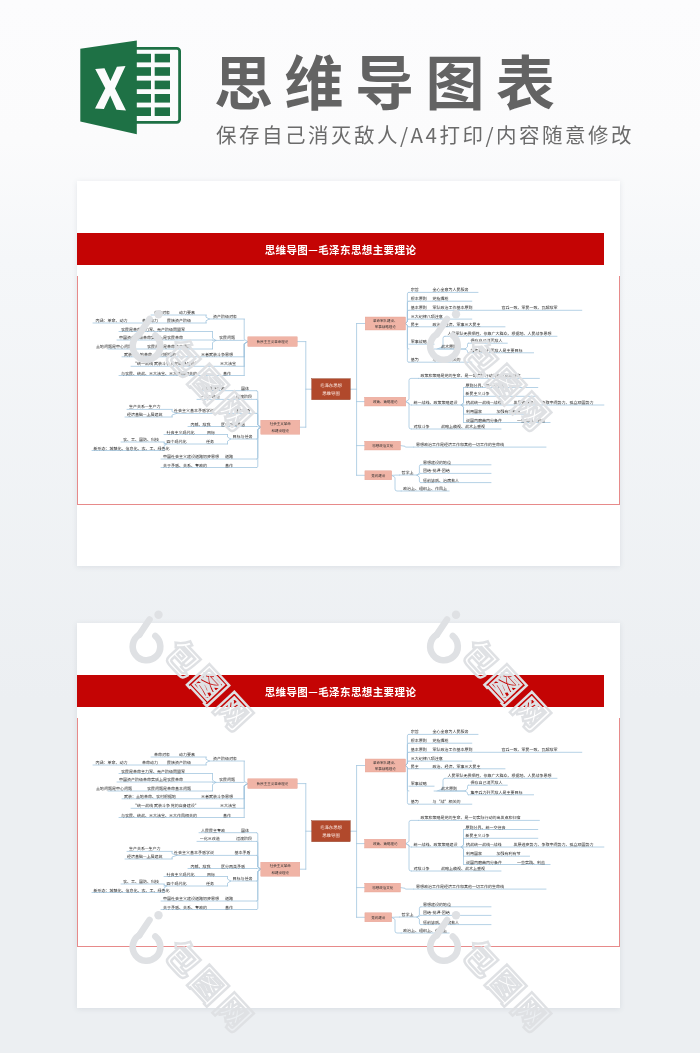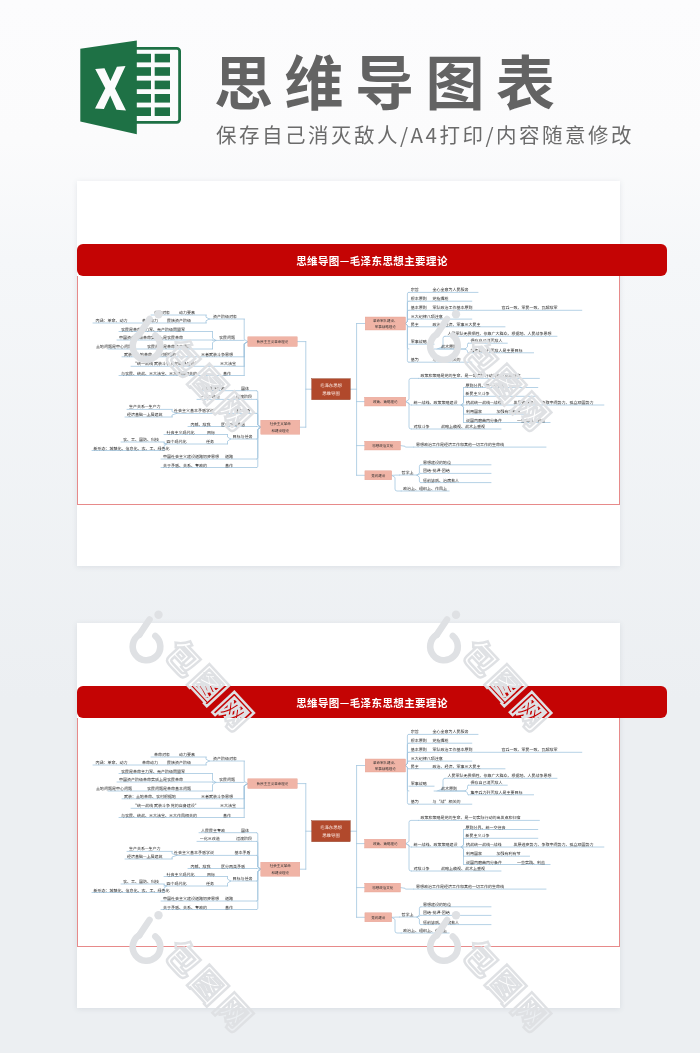--- a/index.html
+++ b/index.html
@@ -12,21 +12,21 @@
   .h-title{position:absolute;left:214px;top:48px;font-size:59px;line-height:64px;
            font-weight:700;color:#636363;letter-spacing:11.5px;white-space:nowrap;
            font-family:"Noto Sans CJK SC","Liberation Sans",sans-serif;}
   .h-sub{position:absolute;left:216px;top:121px;font-size:20.5px;line-height:26px;
          color:#6b6b6b;letter-spacing:2.5px;white-space:nowrap;
          font-family:"Noto Sans CJK SC","Liberation Sans",sans-serif;}
   .card{position:absolute;left:77px;width:543px;height:385px;background:#fff;
         box-shadow:0 1px 5px rgba(110,125,140,.16);}
   .card-a{top:181px;}
   .card-b{top:623px;}
-  .bar{position:absolute;left:0;top:63px;width:590px;height:32px;background:#c40404;border-radius:6px;}
+  .bar{position:absolute;left:0;top:52px;width:527px;height:32px;background:#c40404;}
   .bar span{position:absolute;left:0;right:0;top:50%;transform:translateY(-50%);
             text-align:center;color:#fff;font-weight:700;font-size:10.5px;letter-spacing:.4px;
             font-family:"Noto Sans CJK SC","Liberation Sans",sans-serif;}
   .mapbox{position:absolute;left:0;top:95px;width:543px;height:229px;
           border:1px solid #e78a8a;border-top:none;box-sizing:border-box;}
   .mapsvg{position:absolute;left:0;top:0;width:543px;height:229px;
           -webkit-font-smoothing:antialiased;text-rendering:geometricPrecision;}
   .wmlayer{position:absolute;left:0;top:0;width:700px;height:1053px;pointer-events:none;z-index:50;}
   .wmt{font-family:"Noto Sans CJK SC",sans-serif;font-size:34px;font-weight:700;
        fill:none;stroke:#dfe1e4;stroke-width:2.4;letter-spacing:3px;}

